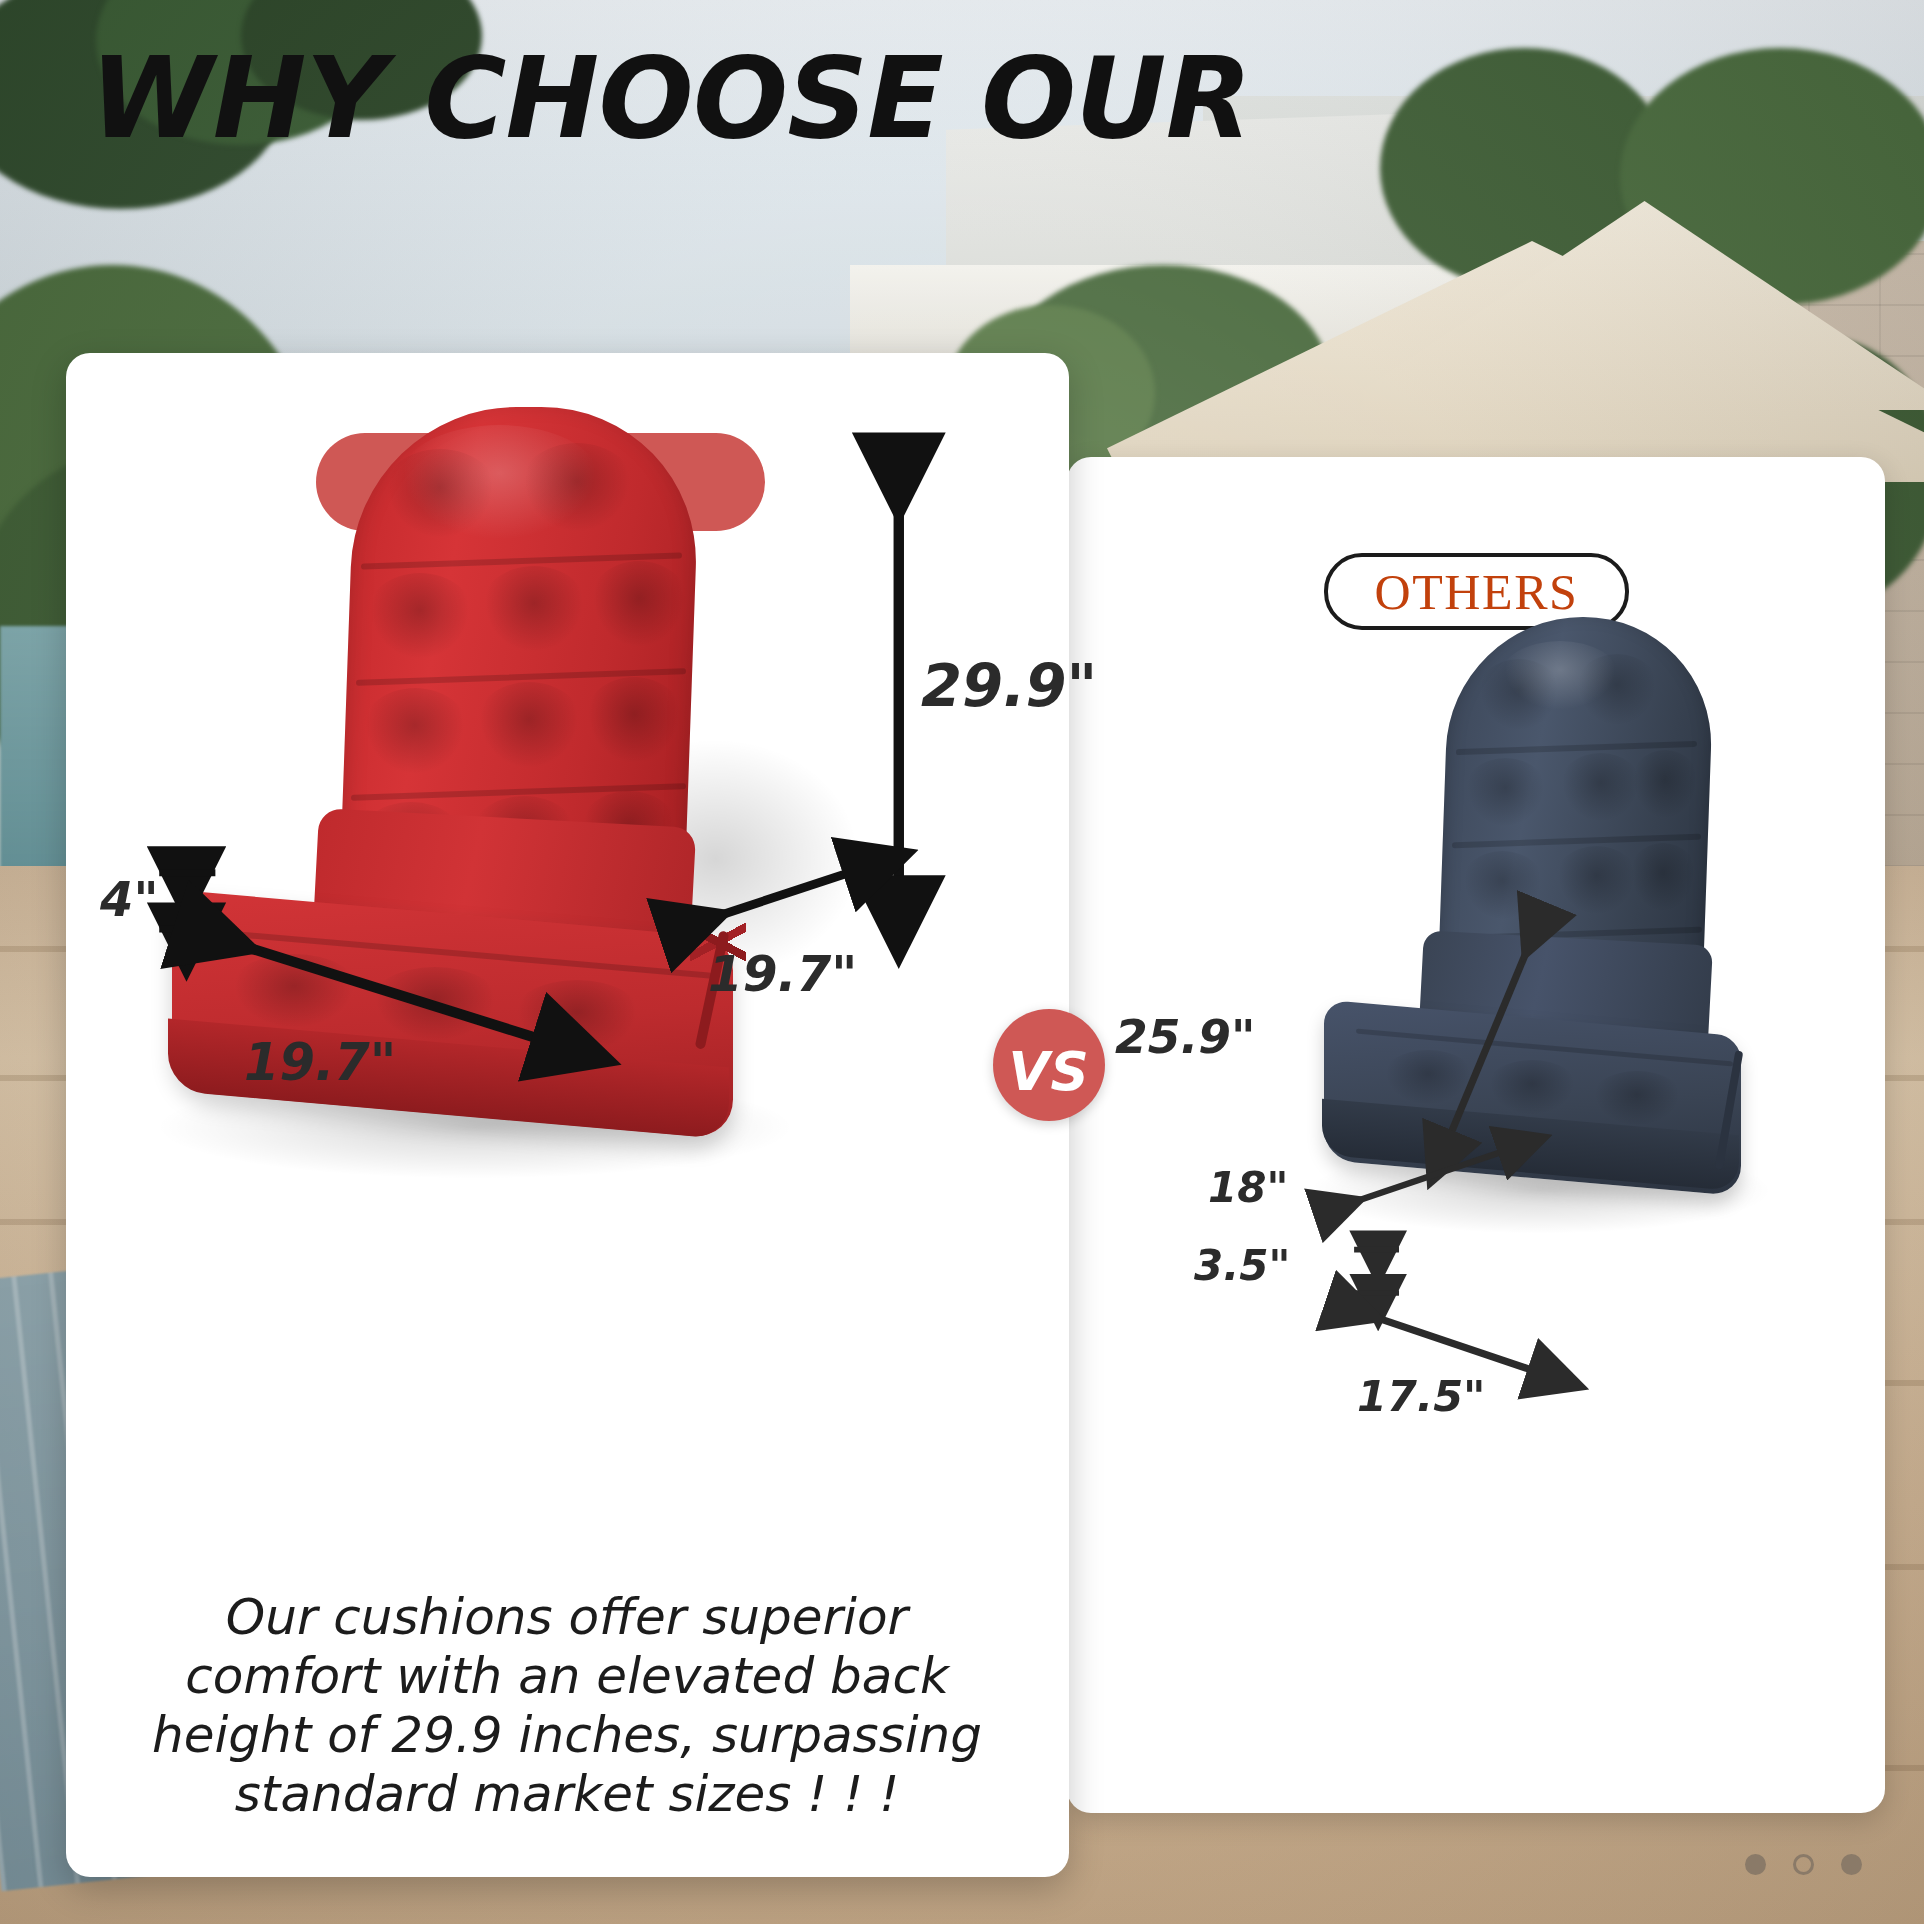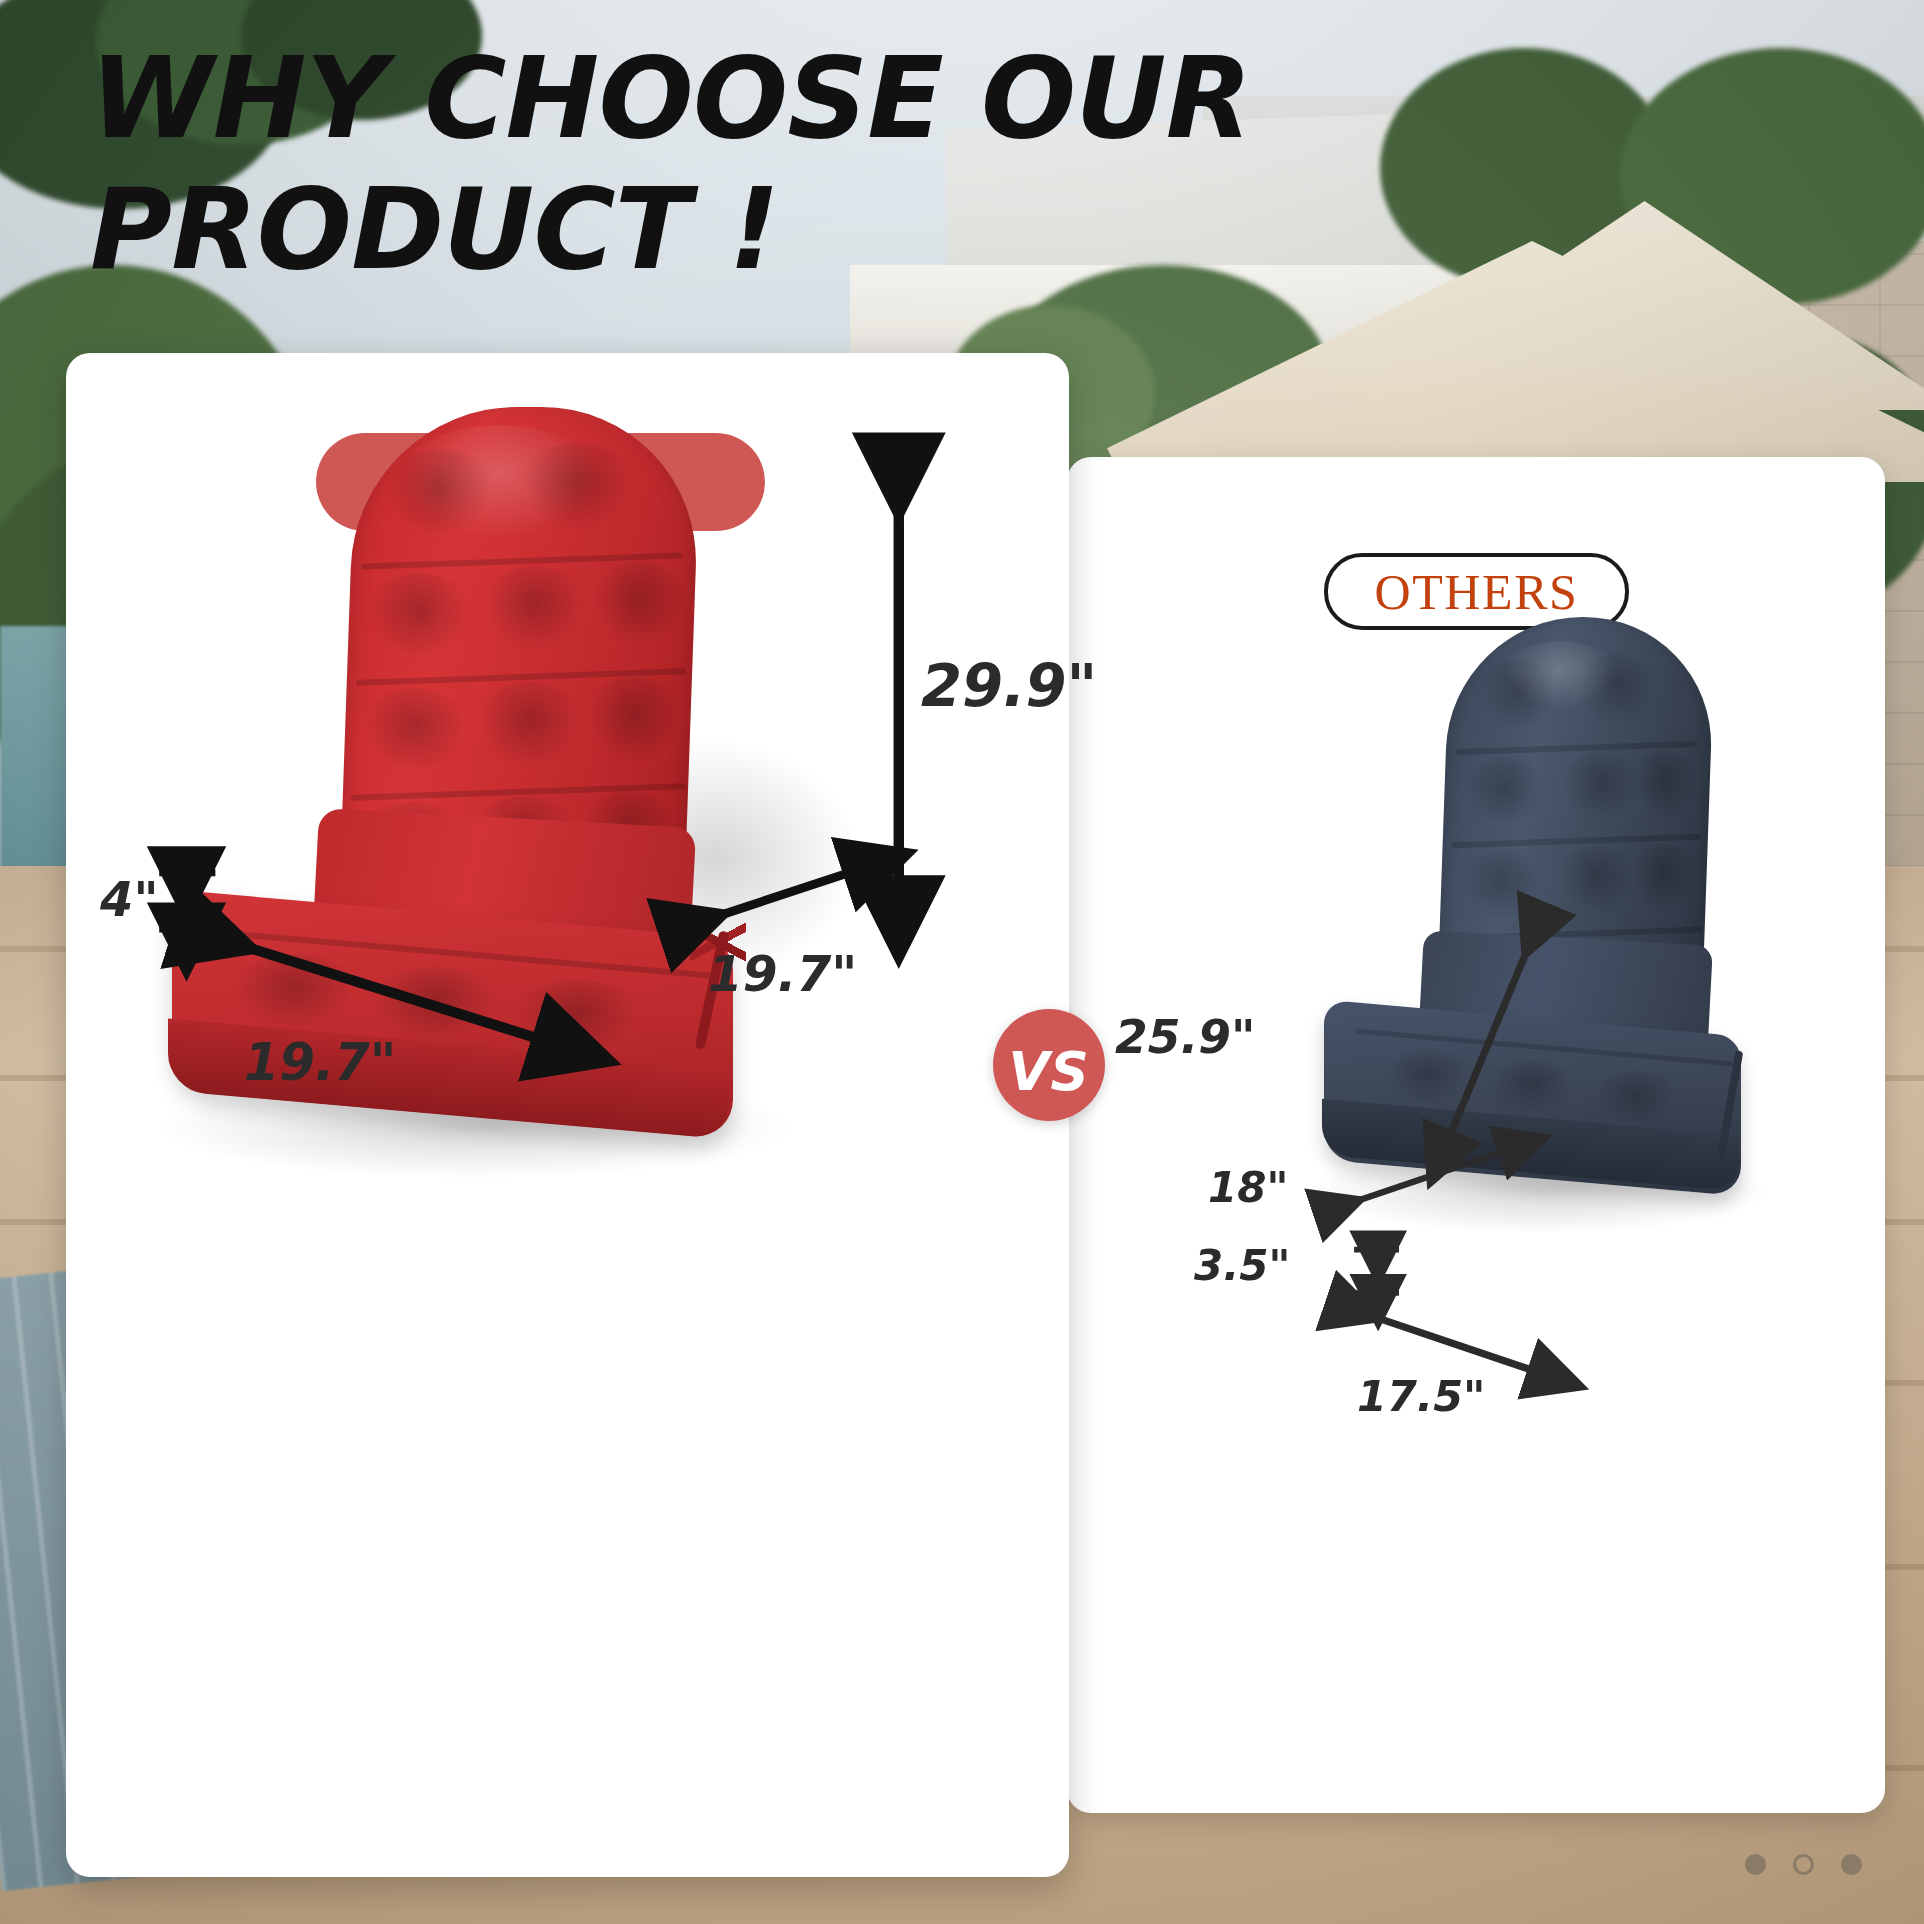--- a/index.html
+++ b/index.html
@@ -318,21 +318,20 @@
   <div class="deck-plank" style="top:1564px;"></div>
   <div class="deck-plank" style="top:1765px;"></div>
 
   <div class="bg-rug"></div>
 
   <div class="bg-haze"></div>
 </div>
 
 <div id="title">
   <div class="line l1">WHY CHOOSE OUR</div>
-  <div class="line l2">PRODUCT !</div>
 </div>
 
 <div class="card" id="card-others">
 
   <div id="badge-others">
     <span class="txt">OTHERS</span>
   </div>
 
   <div class="cushion-wrap" id="others-cushion">
     <div class="ground-shadow" style="left:0px;top:529px;width:465px;height:88px;"></div>
@@ -447,20 +446,26 @@
     <line x1="770" y1="716" x2="1000" y2="640" stroke="#111111" stroke-width="11" marker-start="url(#ah-blk)" marker-end="url(#ah-blk)"></line>
 
     <line x1="172" y1="724" x2="618" y2="864" stroke="#111111" stroke-width="13" marker-start="url(#ah-blk)" marker-end="url(#ah-blk)"></line>
   </svg>
 
   <div class="dim-label" style="left:855px;top:298px;font-size:59px;">29.9"</div>
   <div class="dim-label" style="left:34px;top:518px;font-size:48px;">4"</div>
   <div class="dim-label" style="left:642px;top:592px;font-size:50px;">19.7"</div>
   <div class="dim-label" style="left:178px;top:680px;font-size:51px;">19.7"</div>
 
+  <div id="caption">
+    <span class="cl">Our cushions offer superior</span>
+    <span class="cl">comfort with an elevated back</span>
+    <span class="cl">height of 29.9 inches, surpassing</span>
+    <span class="cl">standard market sizes ! ! !</span>
+  </div>
 </div>
 
 <div id="vs">
   <span class="txt">VS</span>
 </div>
 
 <div id="dots">
   <span class="dot"></span>
   <span class="dot hollow"></span>
   <span class="dot"></span>

